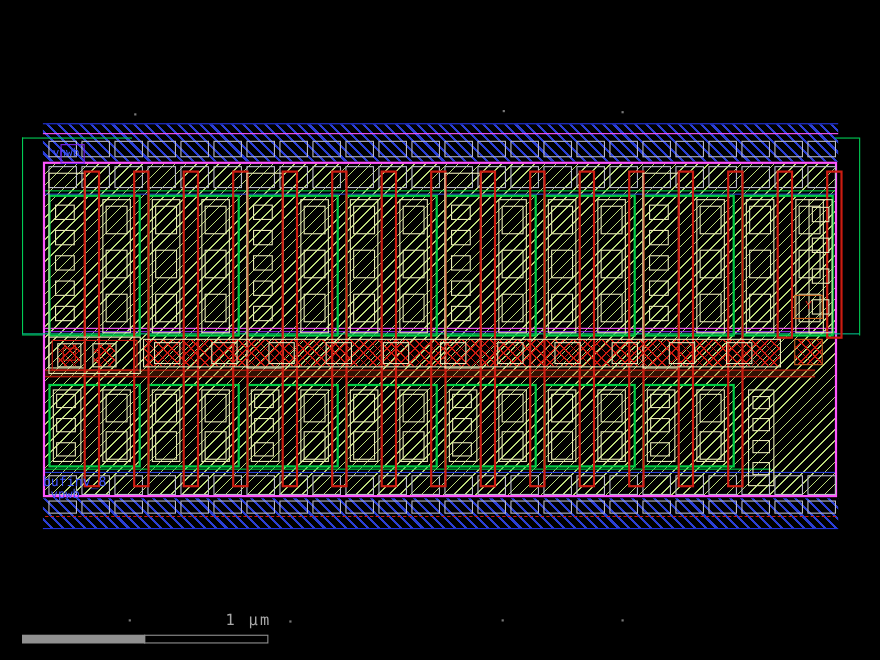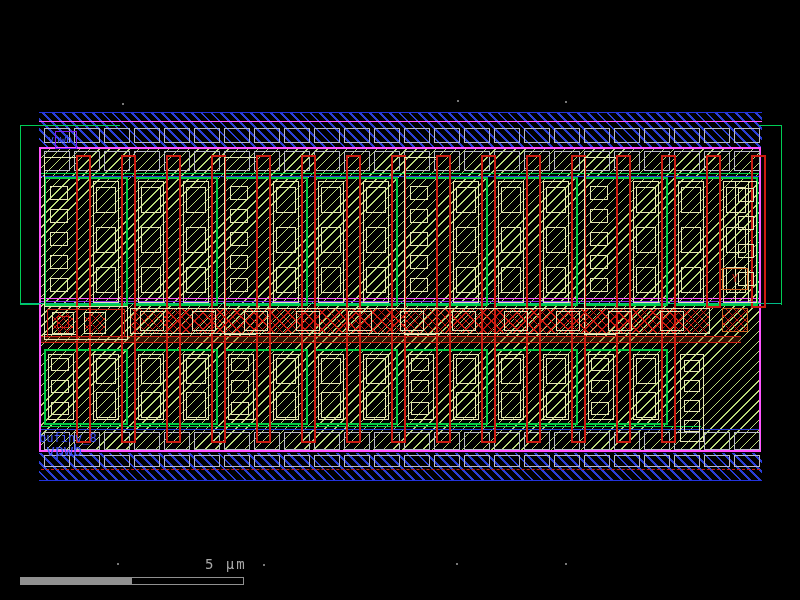--- a/index.html
+++ b/index.html
@@ -45,30 +45,30 @@
 
   <div style="left:20px;top:125px;width:100px;height:1px;background:var(--well-green);z-index:2;"></div>
   <div style="left:20px;top:125px;width:1px;height:179px;background:var(--well-green);z-index:2;"></div>
   <div style="left:759px;top:125px;width:22px;height:1px;background:var(--well-green);z-index:2;"></div>
   <div style="left:781px;top:125px;width:1px;height:180px;background:var(--well-green);z-index:2;"></div>
   <div style="left:20px;top:304px;width:19px;height:1px;background:var(--well-green);z-index:2;"></div>
 
   <div class="lbl" style="left:48px;top:135px;font-size:10px;">vnwb</div>
   <div style="left:55px;top:131px;width:22px;height:18px;border:1px solid var(--violet);z-index:7;"></div>
   <div class="lbl" style="left:39px;top:432px;font-size:12px;">bufinv_8</div>
-  <div class="lbl" style="left:46px;top:444px;font-size:15px;">vpwb</div>
+  <div class="lbl" style="left:46px;top:444px;font-size:11px;">vpwb</div>
 
   <div style="left:722px;top:268px;width:26px;height:22px;border:1px solid var(--orange);z-index:4;color:var(--poly-red);font-size:10px;text-align:center;line-height:20px;">
     <span style="position:static;">Y</span>
   </div>
   <div class="x-hatch" style="left:722px;top:308px;width:26px;height:24px;border:1px solid var(--orange);z-index:4;"></div>
 
   <div style="left:20px;top:577px;width:112px;height:8px;background:var(--sb-gray);z-index:6;"></div>
   <div style="left:131px;top:577px;width:113px;height:8px;border:1px solid var(--sb-gray);z-index:6;"></div>
-  <div style="left:205px;top:556px;color:#a8a8a8;font-size:14px;letter-spacing:2px;z-index:6;">5 µm</div>
+  <div style="left:205px;top:556px;color:#a8a8a8;font-size:14px;letter-spacing:2px;z-index:6;">1 µm</div>
 
 <div class="silver" style="left: 44px; top: 128px; width: 26px; height: 15px; z-index: 3;"></div>
     <div class="silver" style="left: 44px; top: 151px; width: 26px; height: 20px; z-index: 3;"></div>
     <div class="silver" style="left: 44px; top: 432px; width: 26px; height: 18px; z-index: 3;"></div>
     <div class="silver" style="left: 44px; top: 455px; width: 26px; height: 12px; z-index: 3;"></div>
     <div class="silver" style="left: 74px; top: 128px; width: 26px; height: 15px; z-index: 3;"></div>
     <div class="silver" style="left: 74px; top: 151px; width: 26px; height: 20px; z-index: 3;"></div>
     <div class="silver" style="left: 74px; top: 432px; width: 26px; height: 18px; z-index: 3;"></div>
     <div class="silver" style="left: 74px; top: 455px; width: 26px; height: 12px; z-index: 3;"></div>
     <div class="silver" style="left: 104px; top: 128px; width: 26px; height: 15px; z-index: 3;"></div>

